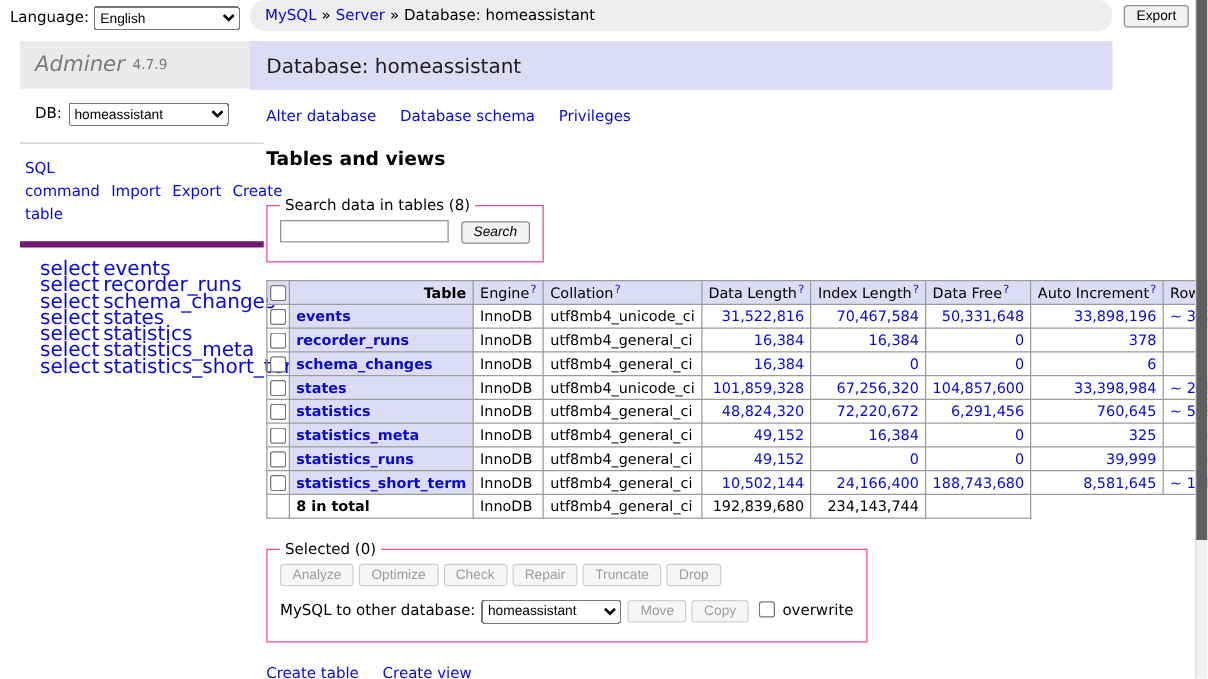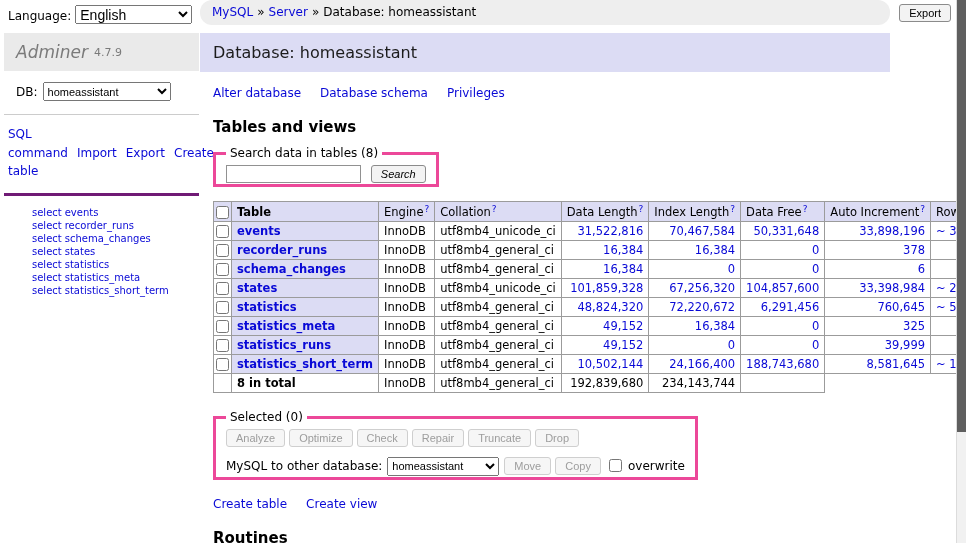--- a/index.html
+++ b/index.html
@@ -4,57 +4,57 @@
 <style>
   * { box-sizing: border-box; }
   html,body { margin:0; padding:0; background:#fff; }
   body { font-family:"DejaVu Sans","Liberation Sans",sans-serif; font-size:12px; color:#000; }
   .screen { position:relative; width:966px; height:543px; overflow:hidden; background:#fff; }
 
   a { color:#0909d6; text-decoration:none; cursor:pointer; }
 
   
   .lang-area { position:absolute; left:8px; top:5px; white-space:nowrap; }
-  .lang-area select { width:117px; height:19px; font-size:14px; margin-left:4px; }
+  .lang-area select { width:117px; height:19px; font-size:11px; margin-left:4px; }
   .breadcrumb { position:absolute; left:200px; top:0; width:690px; height:25px; background:#eeeeee;
                 line-height:25px; padding-left:12px; white-space:nowrap;border-radius:12px; }
   .breadcrumb .sep { color:#000; margin:0 4px; }
   .btn { font-size:11px; padding:2px 9px; background:#f3f3f3; border:1px solid #8b8b8b; border-radius:3px; color:#000; cursor:pointer; }
   .logout-btn { position:absolute; right:15px; top:4px; }
 
   
-  .sidebar { position:absolute; left:4px; top:33px; width:195px; }
+  .sidebar { position:absolute; left:16px; top:33px; width:195px; }
   .sidebar h1 { margin:0; background:#eaeaea; padding:9px 12px; font-size:17px; font-weight:normal; white-space:nowrap; }
   .sidebar h1 a.app { font-style:italic; color:#7a7a7a; }
   .sidebar h1 a.ver { font-size:11px; color:#7a7a7a; margin-left:6px; font-style:normal; vertical-align:2px; }
   .db-row { padding:11px 12px 13px; border-bottom:1px solid #ccc; }
   .db-row select { width:128px; height:19px; font-size:11px; margin-left:5px; }
-  .menu-links { margin:0; padding:10px 4px 12px; border-bottom:3px solid #701a75; line-height:1.55; }
+  .menu-links { margin:0; padding:10px 4px 12px; border-bottom:5px solid #701a75; line-height:1.55; }
   .menu-links a { margin-right:9px; }
-  .table-list { list-style:none; margin:10px 16px 0; padding:0 12px; font-size:10px; line-height:13px; }
+  .table-list { list-style:none; margin:10px 4px 0; padding:0 12px; font-size:16px; line-height:13px; }
   .table-list li { white-space:nowrap; }
   .table-list a { margin-right:3px; }
 
   
   .content { position:absolute; left:200px; top:33px; width:720px; }
   .content h2 { margin:0; width:690px; background:#dcdcf4; padding:10px 13px; font-size:16px; font-weight:normal; color:#1c1c1c; }
   .page-links { margin:14px 0 0 13px; }
   .page-links a { margin-right:19px; }
   .content h3 { font-size:15px; font-weight:bold; margin:18px 0 10px 13px; }
 
-  fieldset { display:inline-block; border:3px solid #ec4899; margin:0 0 0 13px; padding:5px 10px 1px; }
+  fieldset { display:inline-block; border:1px solid #ec4899; margin:11px 0 0 13px; padding:5px 10px 14px; }
   legend { font-size:12px; padding:0 4px; }
   .search-fieldset input[type=text] { width:135px; height:18px; border:1px solid #919191; font-size:12px; padding:1px 4px; }
   .search-fieldset .btn { margin-left:6px;font-style:italic; }
 
   
   table.db-tables { border-collapse:collapse; margin:14px 0 0 13px; font-size:11.5px; }
   table.db-tables th, table.db-tables td { border:1px solid #9b9b9b; padding:2px 5px; height:18px; white-space:nowrap; }
   table.db-tables .hd { background:#dcdcf4; font-weight:normal; text-align:left; }
-  table.db-tables th.tablehd { background:#dcdcf4; font-weight:bold; text-align:left; min-width:112px; }
+  table.db-tables th.tablehd { background:#dcdcf4; font-weight:bold; text-align:right; min-width:112px; }
   table.db-tables .check { text-align:center; width:19px; padding:1px 2px; }
   table.db-tables thead .check { background:#dcdcf4; }
   table.db-tables tbody th.tname { background:#dcdcf4; text-align:left; font-weight:bold; }
   table.db-tables tbody th.tname a { font-weight:bold; }
   table.db-tables td.num { text-align:right; }
   table.db-tables input[type=checkbox] { margin:0; vertical-align:middle; }
   sup.help, a.help { font-size:9px; color:#0909d6; vertical-align:4px; margin-left:1px; text-decoration:none; }
   tr.footer .total-label { font-weight:bold; }
   tr.footer td.ghost { border:none; background:transparent; }
 

